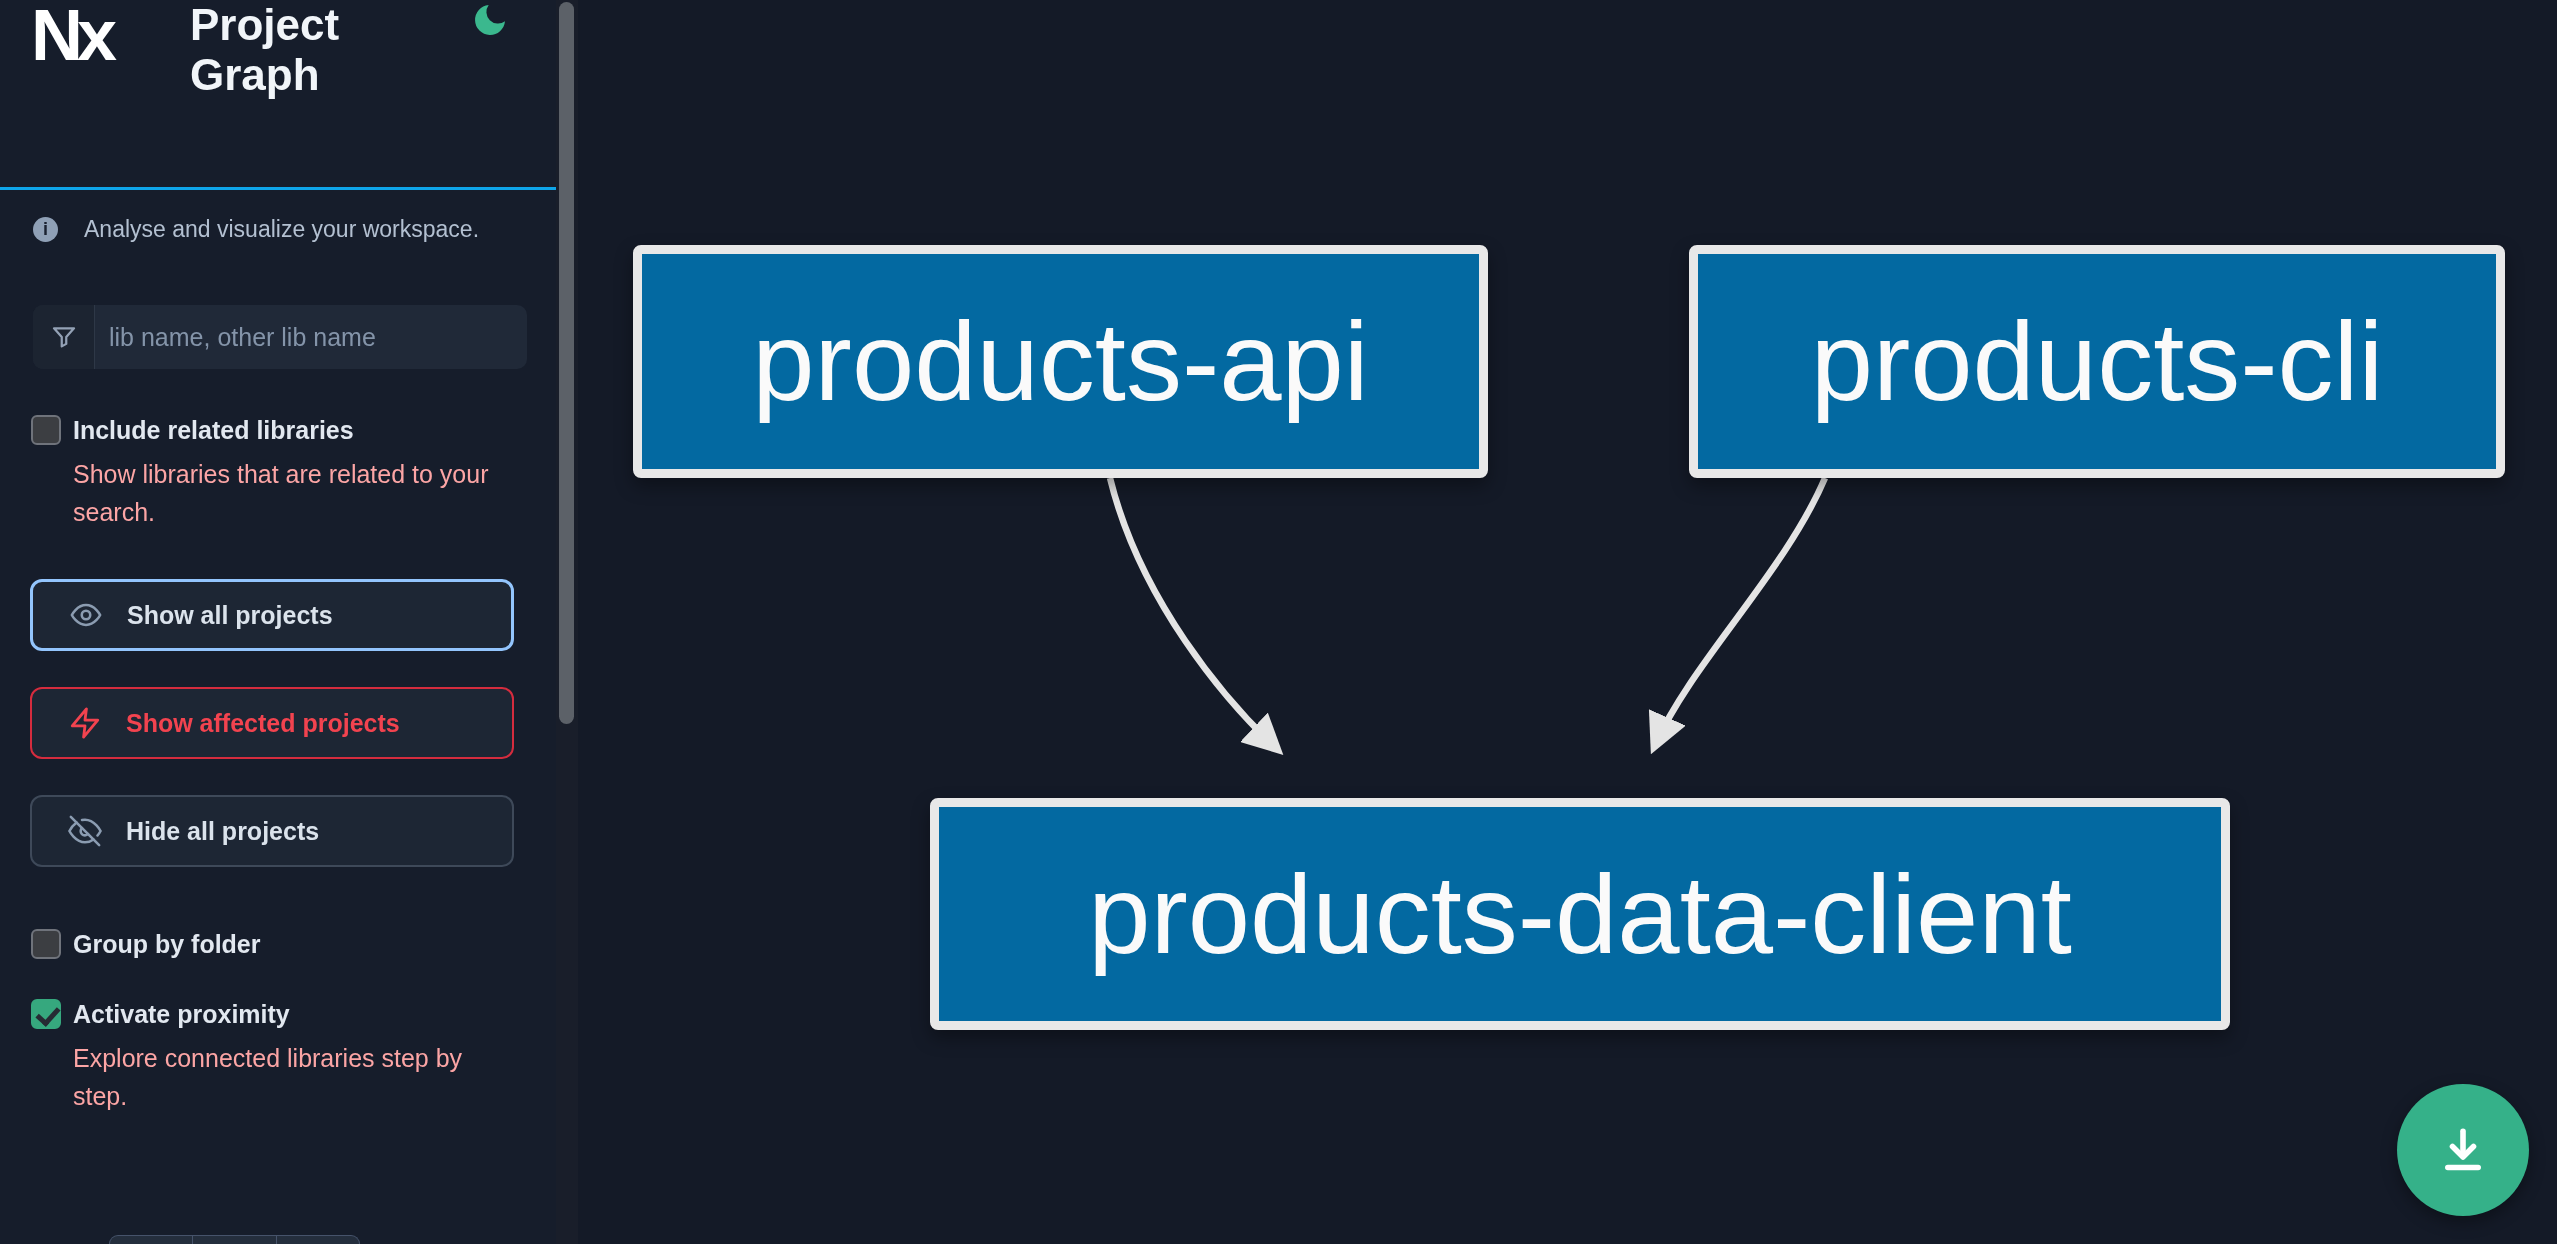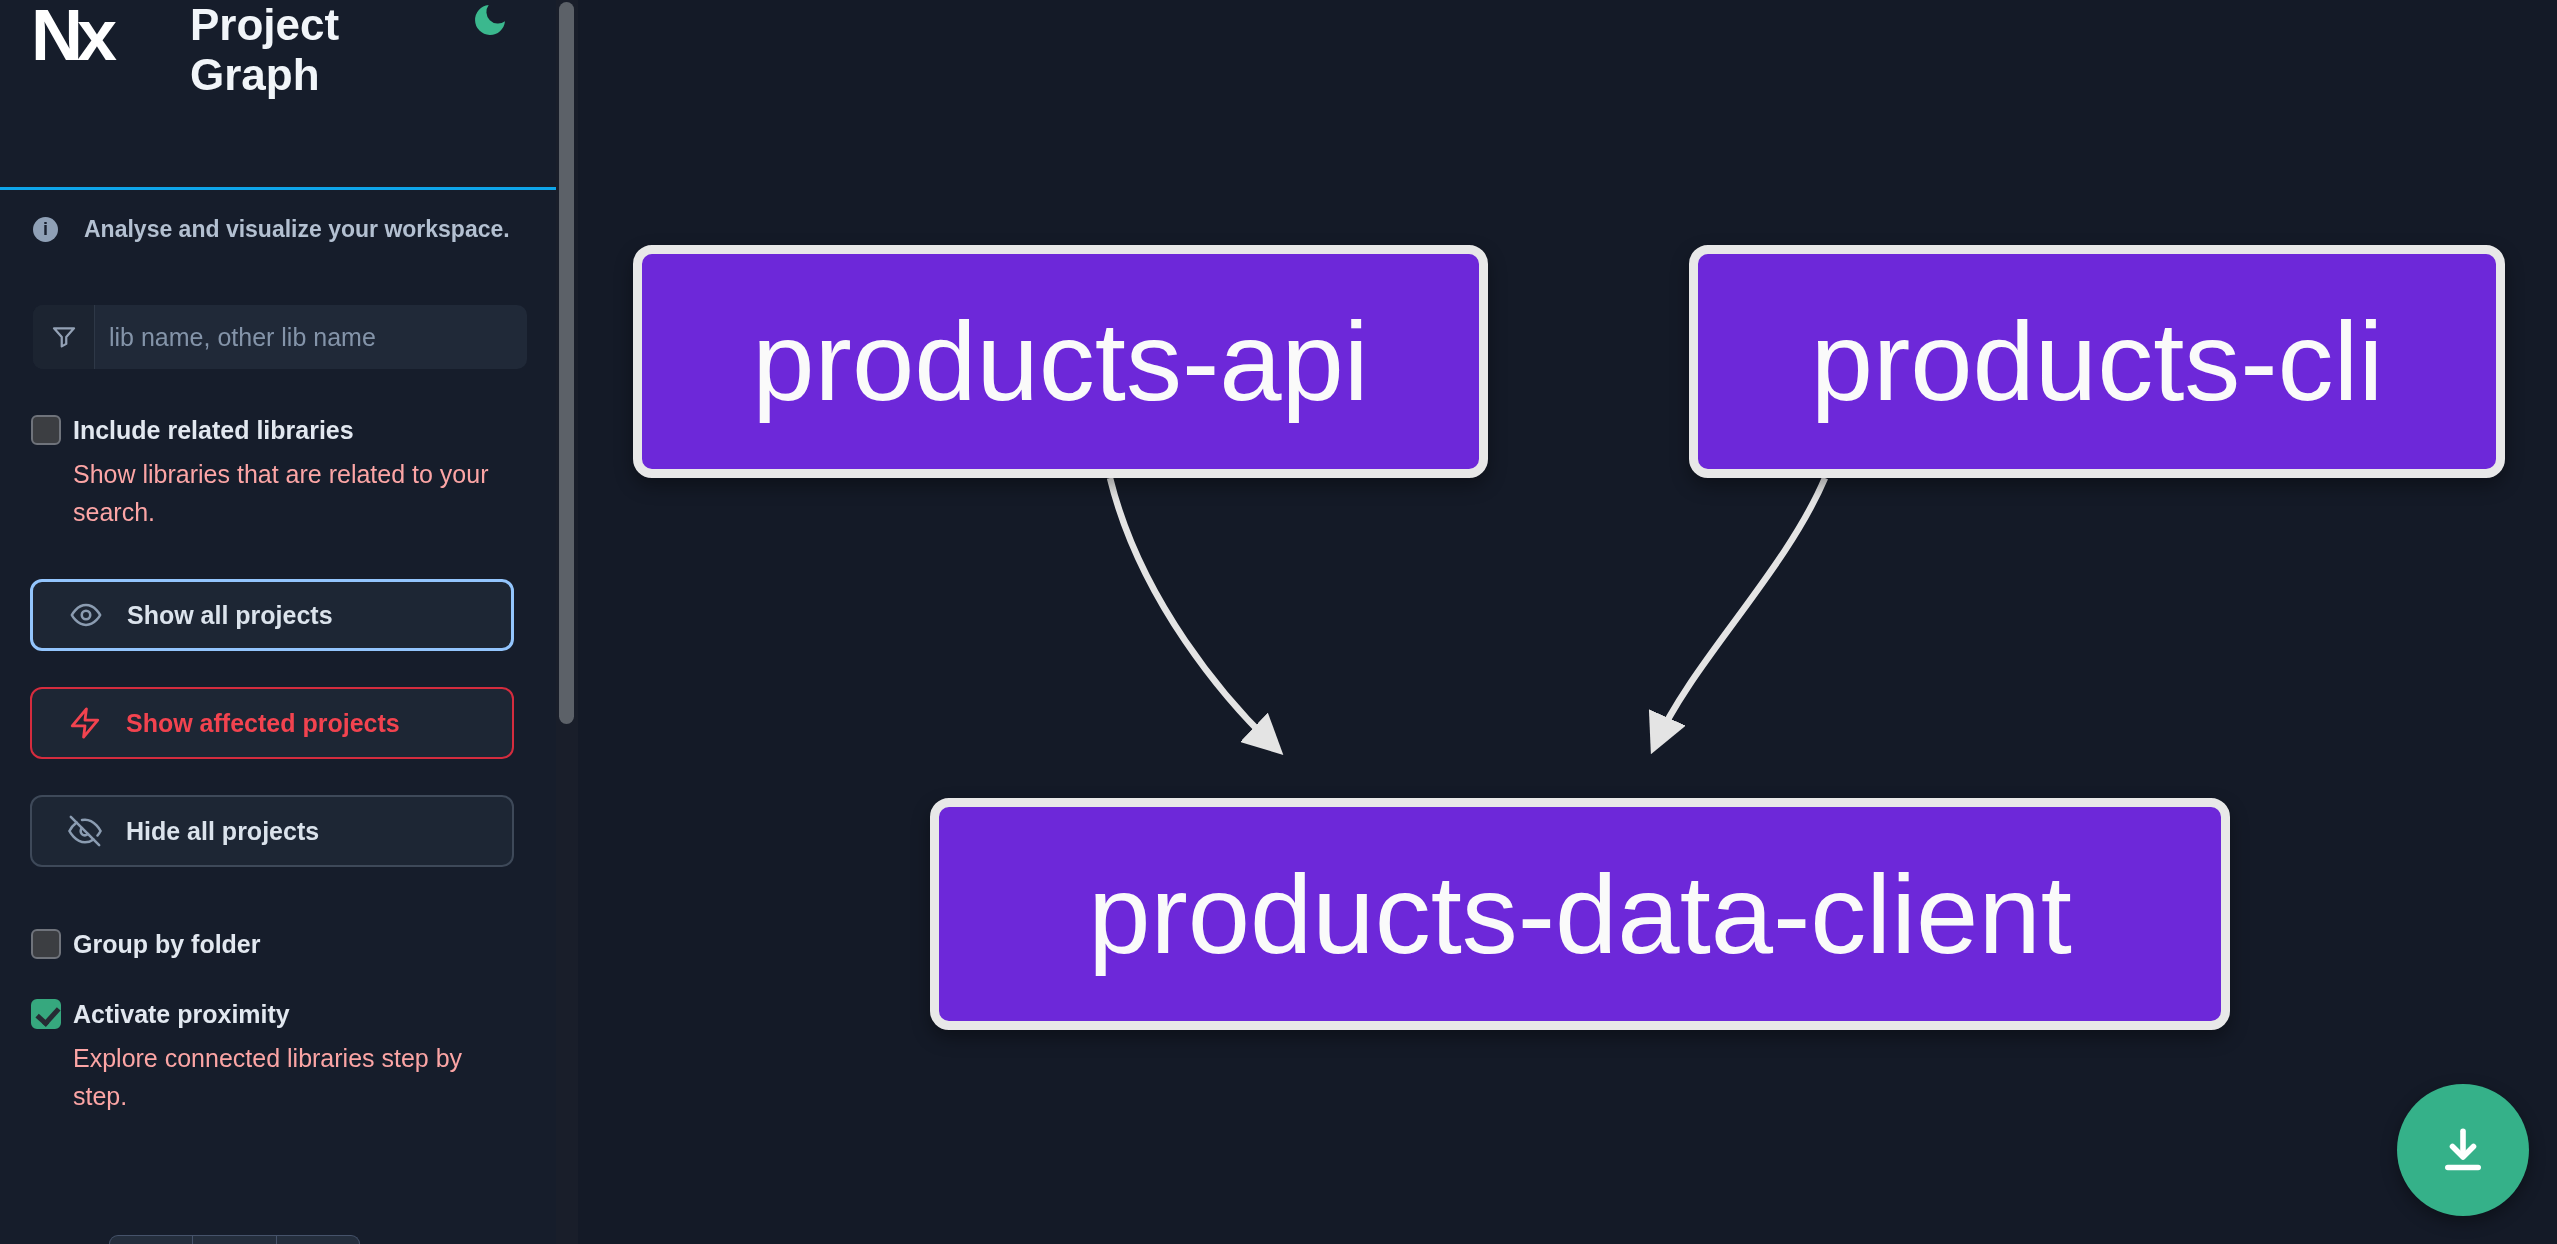--- a/index.html
+++ b/index.html
@@ -2,41 +2,41 @@
 <html><head>
 <meta charset="utf-8">
 <style>
   html,body{margin:0;padding:0;background:#141a27;}
   *{box-sizing:border-box;font-family:"Liberation Sans",sans-serif;}
   .page{position:relative;width:2557px;height:1244px;background:#141a27;overflow:hidden;}
 
   
   .edges{position:absolute;left:0;top:0;width:2557px;height:1244px;z-index:1;pointer-events:none;}
   .node{position:absolute;z-index:2;display:flex;align-items:center;justify-content:center;
-        background:#6d28d9;border:9px solid #e8e8e8;border-radius:19px;
+        background:#0369a1;border:9px solid #e8e8e8;border-radius:8px;
         color:#fafafa;font-size:112px;letter-spacing:0;white-space:nowrap;
         box-shadow:0 8px 18px rgba(0,0,0,.35);cursor:pointer;}
   .node-api{left:633px;top:245px;width:855px;height:233px;}
   .node-cli{left:1689px;top:245px;width:816px;height:233px;}
   .node-data{left:930px;top:765px;width:1300px;height:232px;margin-top:33px;}
 
   
   .fab{position:absolute;left:2397px;top:1084px;width:132px;height:132px;border-radius:50%;
        background:#35b189;display:flex;align-items:center;justify-content:center;z-index:6;
        box-shadow:0 6px 16px rgba(0,0,0,.35);cursor:pointer;border:none;}
 
   
   .sidebar{position:absolute;left:0;top:0;width:556px;height:1244px;background:#161d2b;z-index:10;}
   .sb-header{height:190px;display:flex;padding:0 0 0 31px;border-bottom:3px solid #0ea5e9;}
   .sb-title{margin-left:55px;font-size:44px;font-weight:700;color:#f1f5f9;}
   .theme-toggle{margin-left:auto;margin-right:46px;background:none;border:none;padding:0;cursor:pointer;display:flex;}
   .info-row{display:flex;align-items:center;gap:26px;padding:26px 0 0 33px;}
   .info-icon{width:25px;height:25px;border-radius:50%;background:#8fa0b6;color:#1a2130;
              display:flex;align-items:center;justify-content:center;font-size:18px;font-weight:700;flex:none;}
-  .tagline{font-size:23px;font-weight:700;color:#b3c0d1;}
+  .tagline{font-size:23px;font-weight:400;color:#b3c0d1;}
 
   .search{display:flex;align-items:stretch;width:494px;height:64px;margin:62px 0 0 33px;
           background:#202938;border-radius:10px;overflow:hidden;}
   .search-iconbox{width:62px;background:#1c2431;border-right:1px solid #2e3847;
                   display:flex;align-items:center;justify-content:center;flex:none;}
   .search input{flex:1;background:transparent;border:none;outline:none;padding:0 14px;
                 font-size:25px;color:#d946ef;}
   .search input::placeholder{color:#8494a9;}
 
   .toggle{display:flex;align-items:flex-start;gap:12px;padding-left:31px;}

